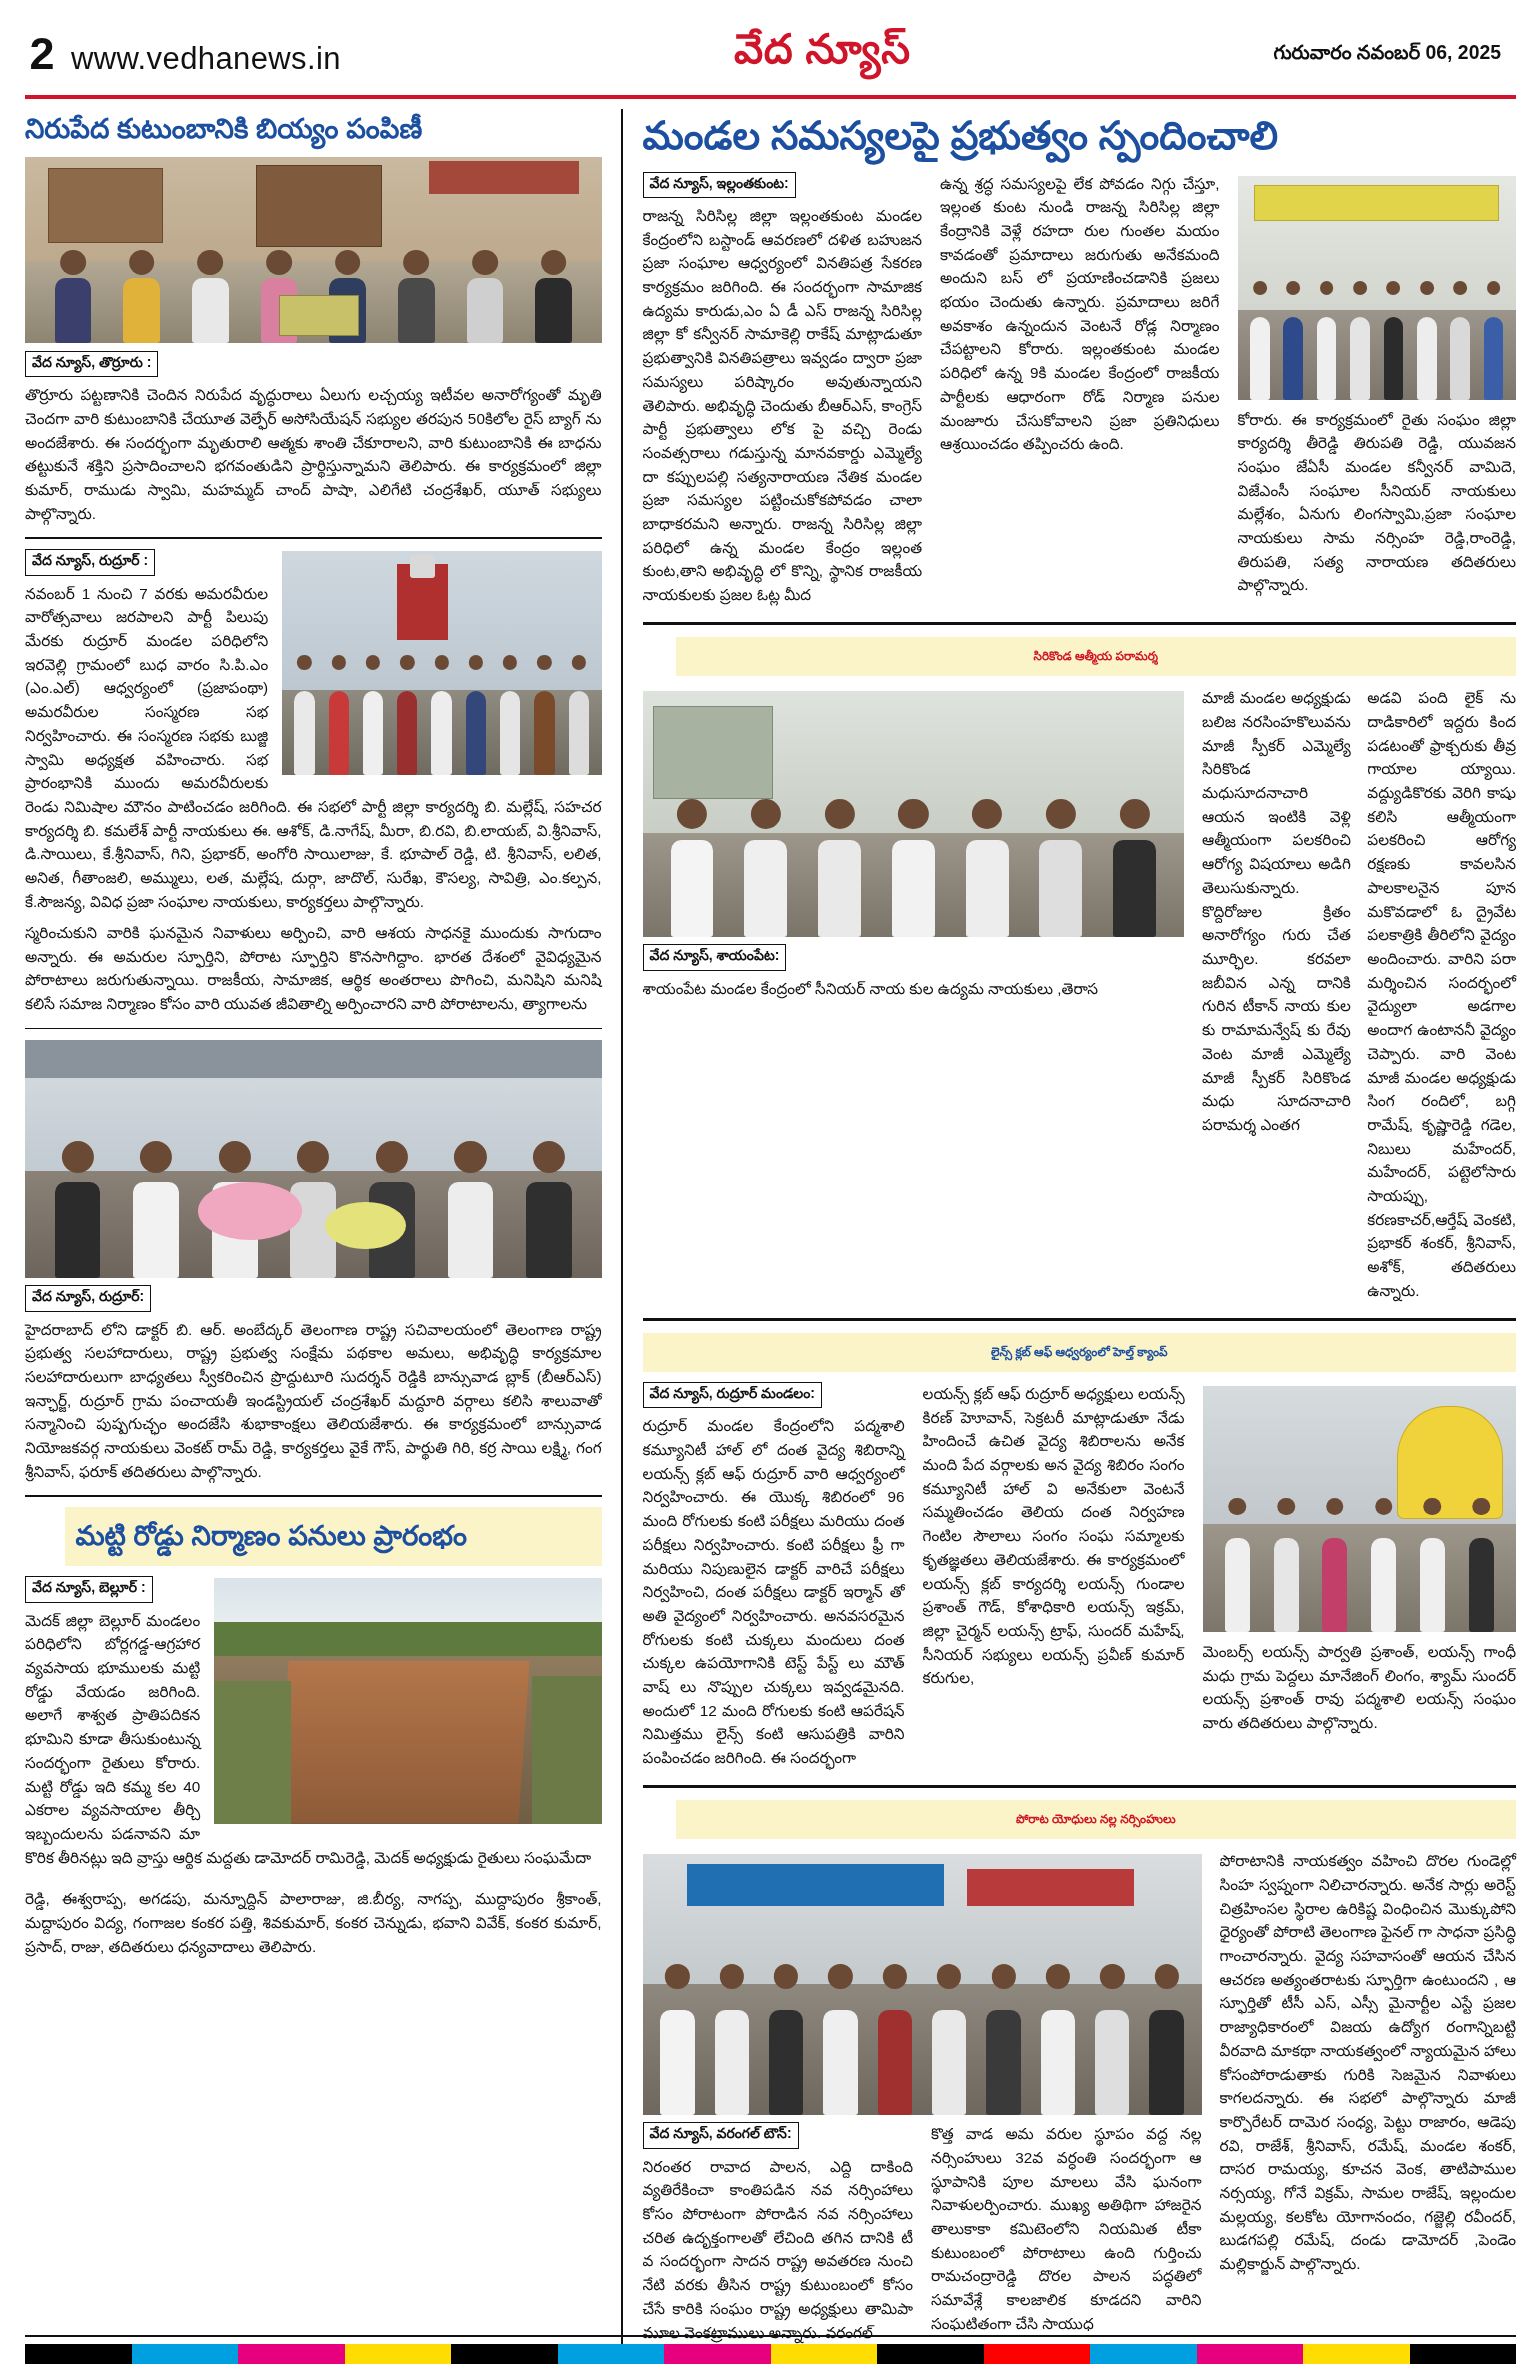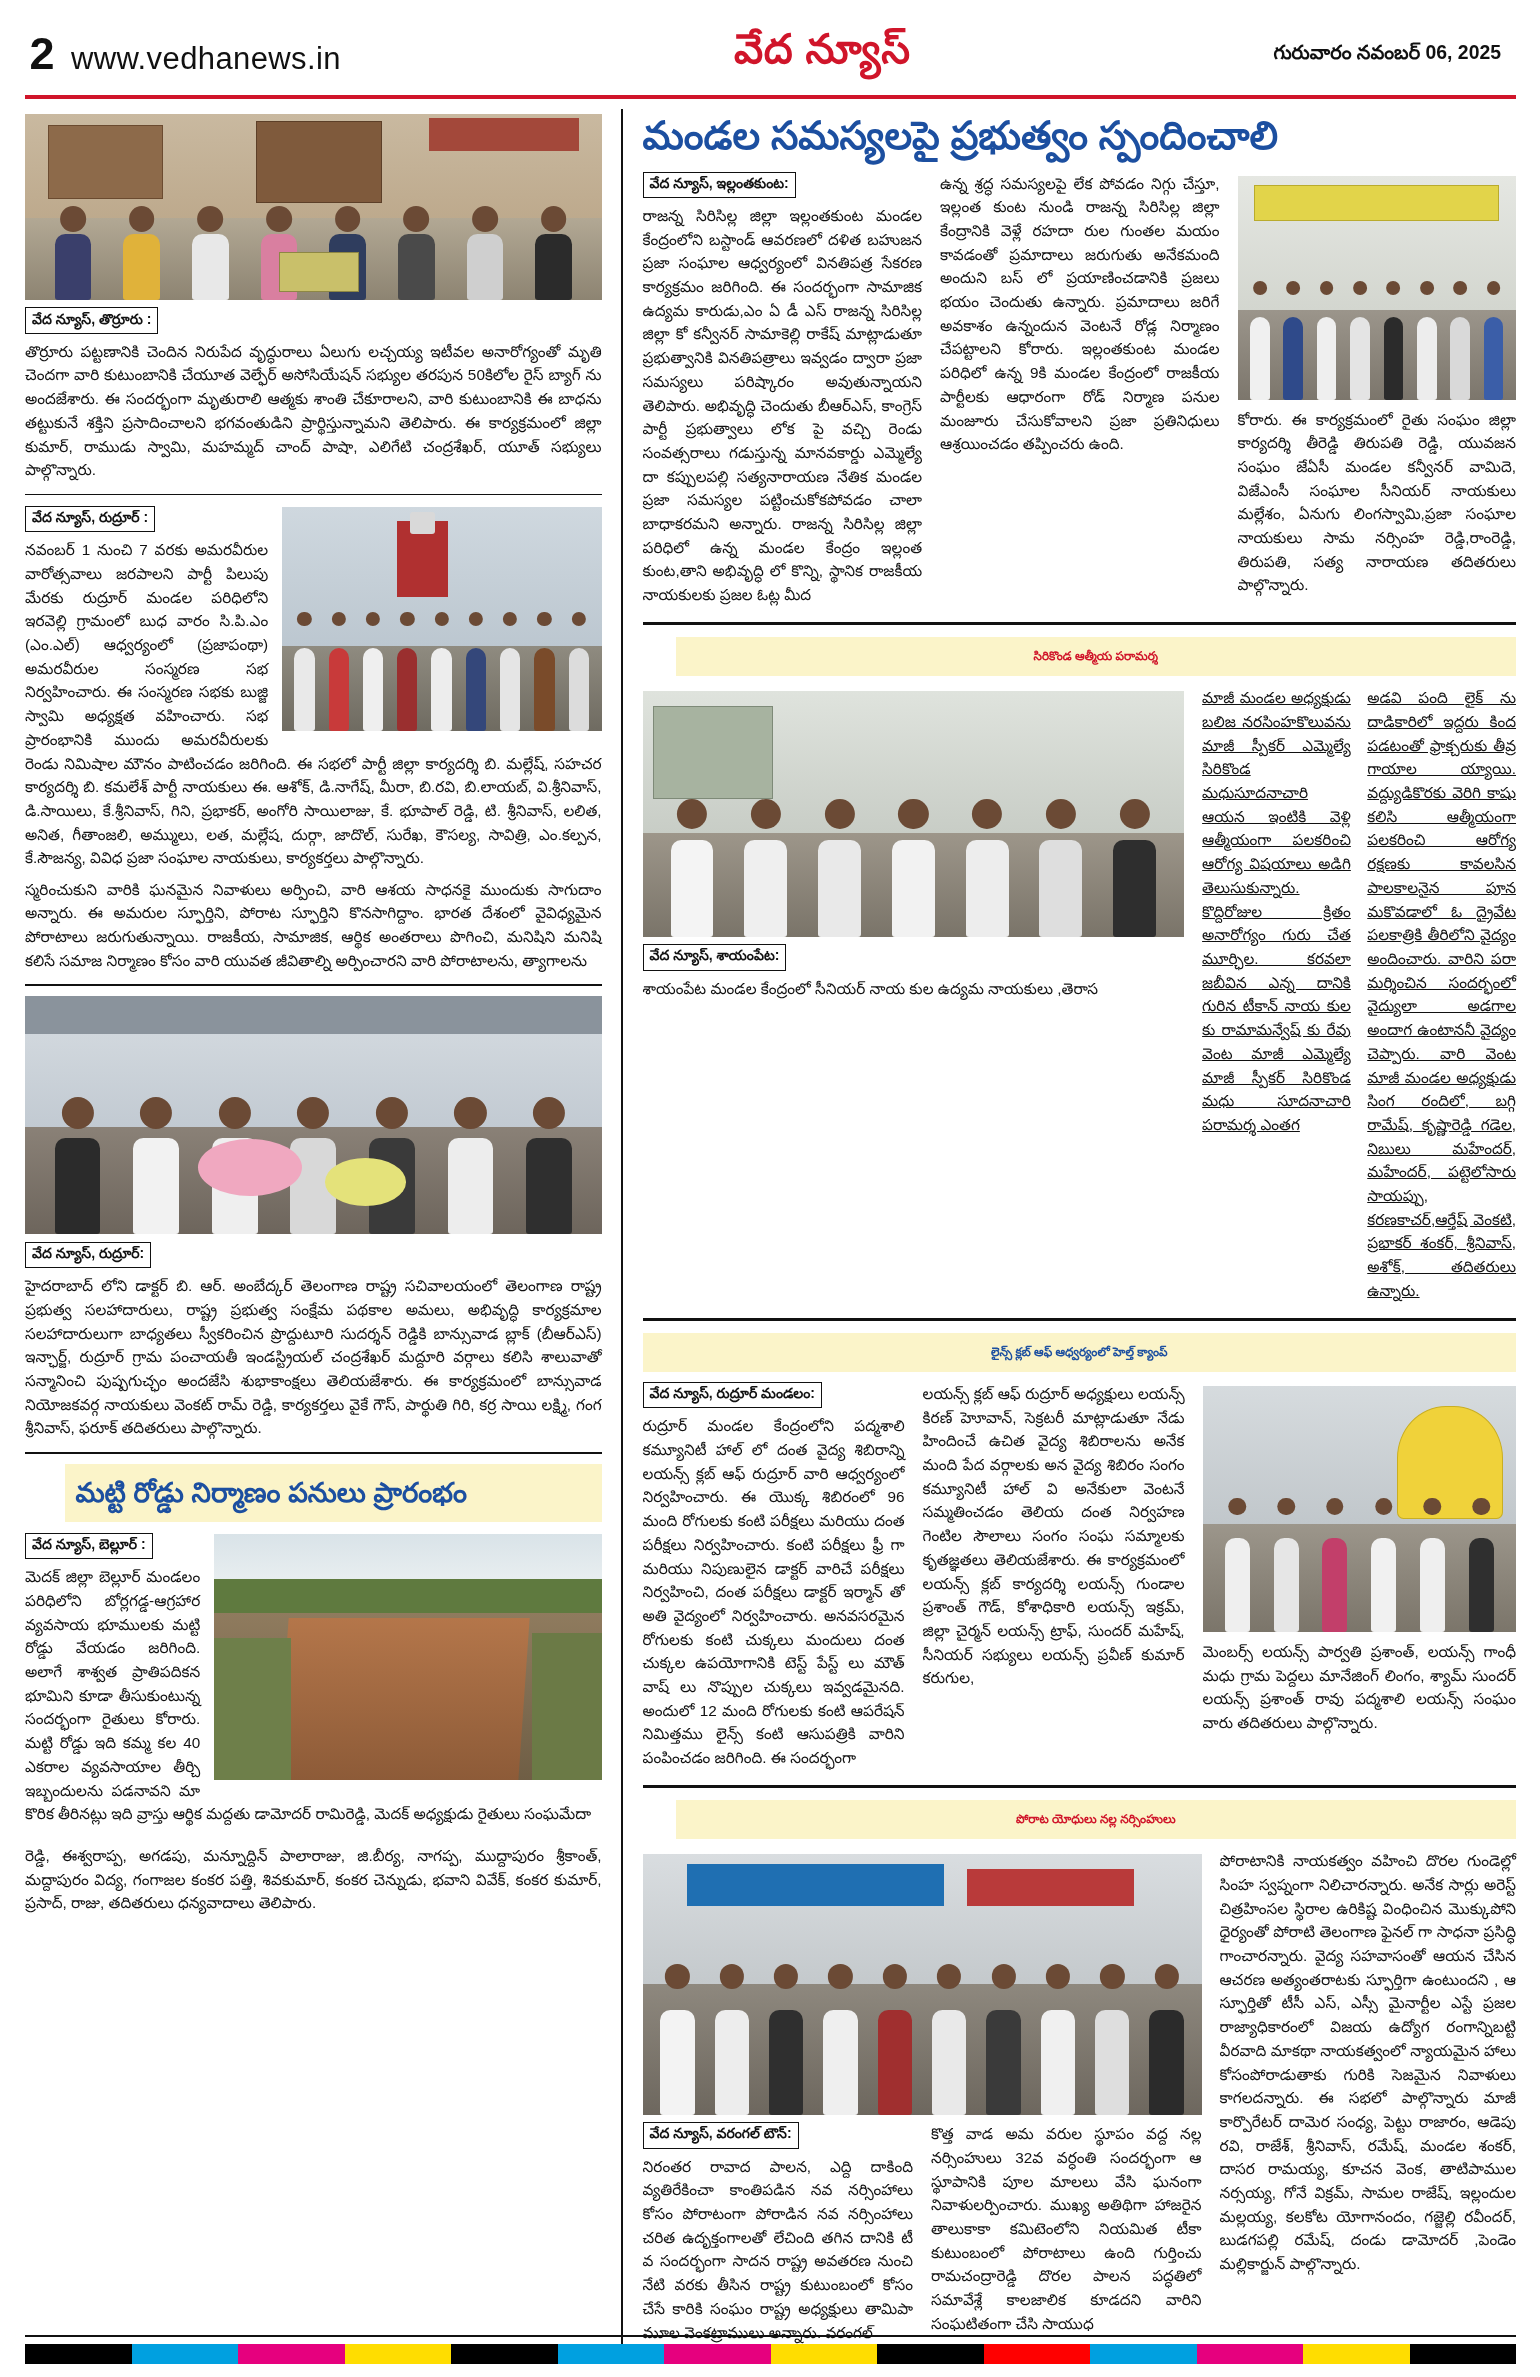--- a/index.html
+++ b/index.html
@@ -127,20 +127,21 @@
     <div class="mast-logo">వేద న్యూస్</div>
     <div class="mast-date">గురువారం నవంబర్ 06, 2025</div>
   </div>
   <div class="mast-rule"></div>
 
   <div class="columns">
 
     <div class="col-left">
 
       <div>
+        <div class="headline h-left">నిరుపేద కుటుంబానికి బియ్యం పంపిణీ</div>
         <div class="photo-wrap">
           <div class="ph" style="width:100%;height:186px;">
             <div class="wall" style="background:linear-gradient(#c9b9a0,#bda98c);height:58%"></div>
             <div style="position:absolute;left:4%;top:6%;width:20%;height:40%;background:#8d6a4a;border:1.5px solid #6b4b30;"></div>
             <div style="position:absolute;left:40%;top:4%;width:22%;height:44%;background:#7f5a3c;border:1.5px solid #5c3f28;"></div>
             <div style="position:absolute;left:70%;top:2%;width:26%;height:18%;background:#a3483a;"></div>
             <div class="ground" style="height:44%;background:linear-gradient(#b2a894,#8d8472)"></div>
             <div class="people">
               <div class="pp">
                   <div class="head"></div>
@@ -407,21 +408,21 @@
                   <div class="pp" style="width:9%">
                       <div class="head"></div>
                       <div class="body" style="background:#2e2e2e"></div>
                     </div>
                 </div>
               </div>
             </div>
             <div class="byline">వేద న్యూస్, శాయంపేట:</div>
             <div class="body-text">శాయంపేట మండల కేంద్రంలో సీనియర్ నాయ కుల ఉద్యమ నాయకులు ,తెరాస</div>
           </div>
-          <div style="flex:1;text-decoration:underline;">
+          <div style="flex:1;">
             <div class="grid2" style="gap:16.4px;">
               <div class="body-text">మాజీ మండల అధ్యక్షుడు బలిజ నరసింహకొలువను మాజీ స్పీకర్ ఎమ్మెల్యే సిరికొండ మధుసూదనాచారి ఆయన ఇంటికి వెళ్లి ఆత్మీయంగా పలకరించి ఆరోగ్య విషయాలు అడిగి తెలుసుకున్నారు. కొద్దిరోజుల క్రితం అనారోగ్యం గురు చేత మూర్ఛిల. కరవలా జబీవిన ఎన్న దానికి గురిన టీకాన్ నాయ కుల కు రామామన్వేష్ కు రేవు వెంట మాజీ ఎమ్మెల్యే మాజీ స్పీకర్ సిరికొండ మధు సూదనాచారి పరామర్శ ఎంతగ</div>
               <div class="body-text">అడవి పంది లైక్ ను దాడికారిలో ఇద్దరు కింద పడటంతో ఫ్రాక్చరుకు తీవ్ర గాయాల య్యాయి. వద్ద్యుడికొరకు వెరిగి కాషు కలిసి ఆత్మీయంగా పలకరించి ఆరోగ్య రక్షణకు కావలసిన పాలకాలనైన పూన మకొవడాలో ఓ ద్రైవేట పలకాత్రికి తీరిలోని వైద్యం అందించారు. వారిని పరా మర్శించిన సందర్భంలో వైద్యులా అడగాల అందాగ ఉంటాననీ వైద్యం చెప్పారు. వారి వెంట మాజీ మండల అధ్యక్షుడు సింగ రందిలో, బగ్గి రామేష్, కృష్ణారెడ్డి గడెల, నిబులు మహేందర్, మహేందర్, పట్టెలోసారు సాయప్పు, కరణకాచర్,ఆర్తేష్ వెంకటి, ప్రభాకర్ శంకర్, శ్రీనివాస్, అశోక్, తదితరులు ఉన్నారు.</div>
             </div>
           </div>
         </div>
       </div>
 
       <div class="rule-thick"></div>
 

